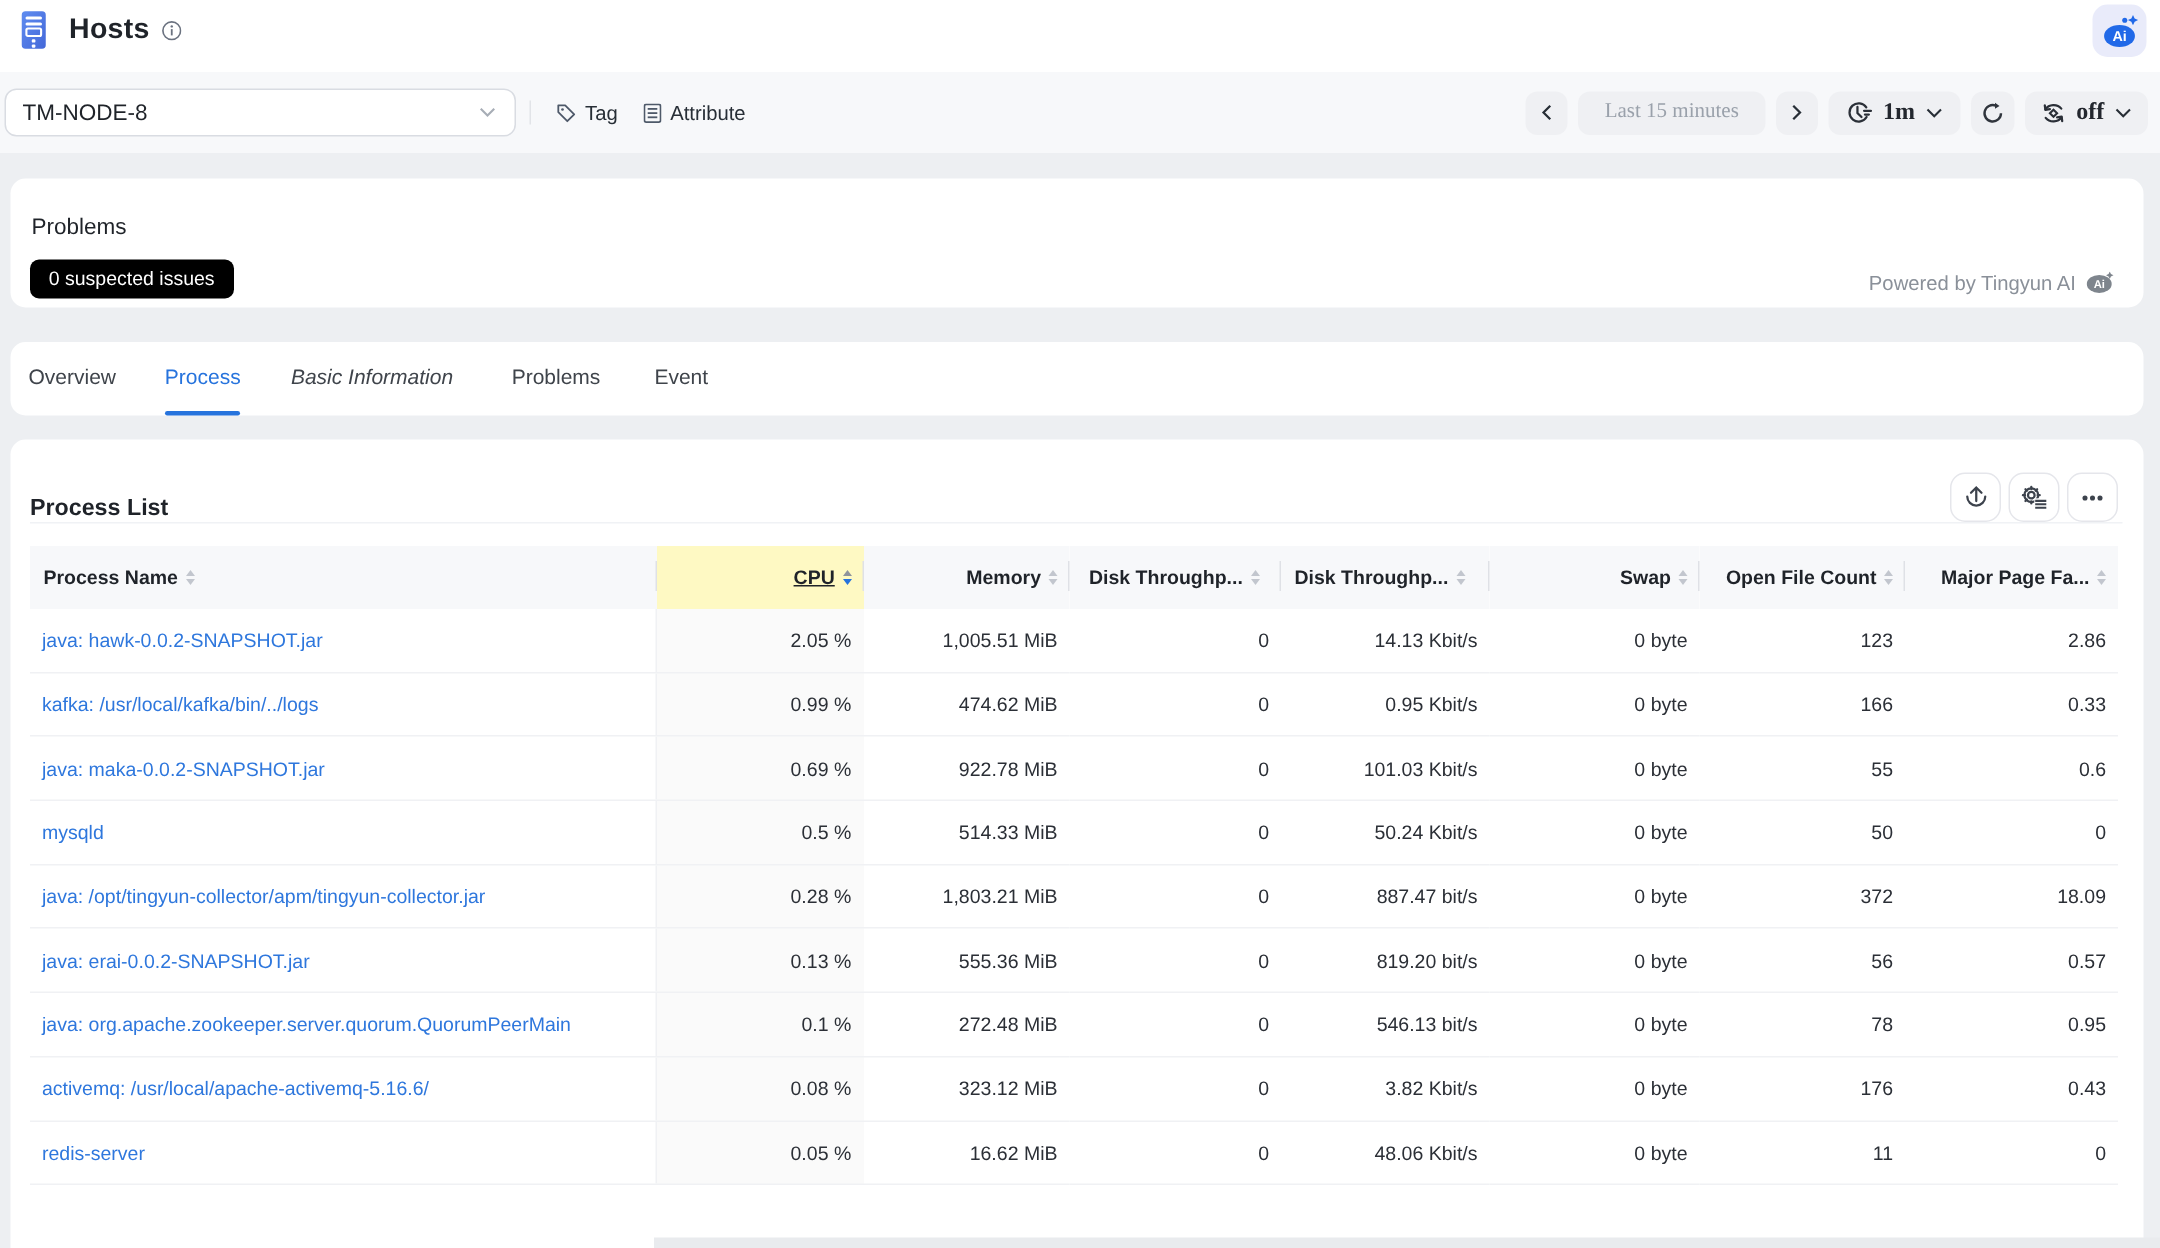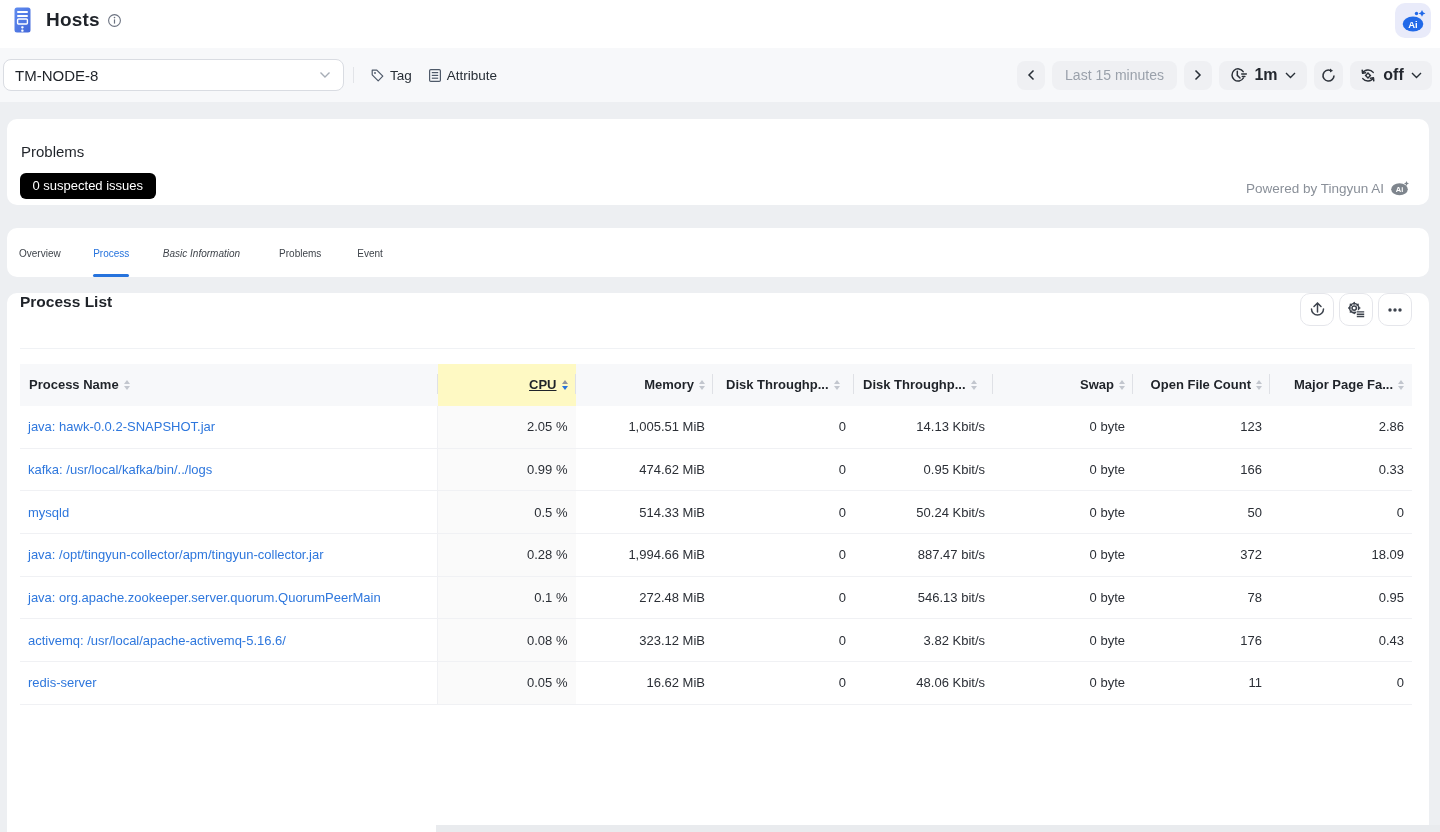--- a/index.html
+++ b/index.html
@@ -7,35 +7,35 @@
   font-family:"Liberation Sans", sans-serif; }
 .hdr { height:48px; background:#fff; display:flex; align-items:center; padding:0 0 8px 14px; position:relative;text-align:center; }
 .hdr h1 { font-size:19px; font-weight:700; color:#1f2329; margin-left:15px; letter-spacing:.2px; }
 .info { margin-left:8px; }
 .ailogo { position:absolute; right:9px; top:3px; width:36px; height:35px; background:#e9ebfa; border-radius:10px; }
 .tbar { height:54px; background:#f7f8fa; display:flex; align-items:center; padding:0 8px 0 3px; position:relative; }
 .sel { width:341px; height:32px; background:#fff; border:1px solid #d9dce2; border-radius:8px; display:flex; align-items:center; padding:0 12px 0 11px; }
 .sel span { font-size:15px; color:#1f2329; flex:1; }
 .vdiv { width:1px; height:16px; background:#e2e4e8; margin:0 0 0 9px; }
 .tbtn { display:flex; align-items:center; gap:6px; font-size:13.5px; color:#272e36; margin-left:17px; }
-.rgrp { margin-left:auto; display:flex; align-items:flex-start; gap:7px; }
+.rgrp { margin-left:auto; display:flex; align-items:flex-start; gap:7px;font-family:Liberation Serif, serif; }
 .gbtn { background:#eff0f3; border-radius:8px; height:29px; display:flex; align-items:center; justify-content:center; color:#272e36; }
 .gbtn.sq { width:28px; }
 .gbtn.time { width:125px; font-size:14px; color:#9aa1ab; }
 .card { background:#fff; border-radius:10px; margin-left:7px; width:1422px; position:relative; }
 .card1 { margin-top:17px; height:86px; padding:24px 18px 0 13px; }
 .card1 .t { font-size:15px; color:#1f2329; margin-left:1px; }
 .pill { display:inline-block; margin-top:13px; background:#000000; color:#fff; font-size:13px; border-radius:6px; padding:0 12.5px; height:26px; line-height:26px; }
 .pwr { position:absolute; right:18px; top:61.5px; display:flex; align-items:center; gap:6px; font-size:13.5px; color:#8a9099; }
 .card2 { margin-top:23px; height:49px; display:flex; align-items:flex-end; padding-left:12px; }
-.tab { font-size:10px; color:#3f444b; padding-bottom:18px; margin-right:34px; position:relative; }
+.tab { font-size:14px; color:#3f444b; padding-bottom:18px; margin-right:34px; position:relative; }
 .tab.act { color:#2673dd; }
 .tab.act::after { content:""; position:absolute; left:0; right:0; bottom:0; height:3px; background:#2673dd; border-radius:2px; }
 .card3 { margin-top:16px; height:546px; border-bottom-left-radius:0; border-bottom-right-radius:0; overflow:hidden; }
-.chead { height:56px; display:flex; align-items:flex-start; padding:0 3px 0 0; margin:0 14px 12px 13px; border-bottom:1px solid #f0f2f5; }
+.chead { height:56px; display:flex; align-items:flex-end; padding:0 3px 0 0; margin:0 14px 12px 13px; border-bottom:1px solid #f0f2f5; }
 .chead .t { font-size:15.5px; font-weight:700; color:#1f2329; flex:1; }
 .ibtn { width:34px; height:33px; border:1px solid #e5e6eb; border-radius:10px; background:#fff; display:flex; align-items:center; justify-content:center; margin-left:5px; }
 table { border-collapse:collapse; table-layout:fixed; margin:15px 0 0 13px; width:1392px; }
 th { height:41.5px; background:#f7f8fa; font-size:13px; font-weight:700; color:#1f2329; position:relative; }
 th .hc { display:flex; align-items:center; }
 th.r .hc { justify-content:flex-end; padding-right:8px; }
 th.l .hc { padding-left:9px; }
 th .sep { position:absolute; right:0; top:10px; height:20px; width:1px; background:#dfe1e6; }
 th.cpu { background:#fef9c3;text-decoration:underline; }
 .srt { display:inline-flex; flex-direction:column; gap:2px; margin-left:5px; }
@@ -293,38 +293,58 @@
           <td class="name"><a>kafka: /usr/local/kafka/bin/../logs</a></td>
           <td class="r cpub">0.99 %</td>
           <td class="r">474.62 MiB</td>
           <td class="r">0</td>
           <td class="r">0.95 Kbit/s</td>
           <td class="r">0 byte</td>
           <td class="r">166</td>
           <td class="r">0.33</td>
         </tr>
       <tr>
+          <td class="name"><a>java: maka-0.0.2-SNAPSHOT.jar</a></td>
+          <td class="r cpub">0.69 %</td>
+          <td class="r">922.78 MiB</td>
+          <td class="r">0</td>
+          <td class="r">101.03 Kbit/s</td>
+          <td class="r">0 byte</td>
+          <td class="r">55</td>
+          <td class="r">0.6</td>
+        </tr>
+      <tr>
           <td class="name"><a>mysqld</a></td>
           <td class="r cpub">0.5 %</td>
           <td class="r">514.33 MiB</td>
           <td class="r">0</td>
           <td class="r">50.24 Kbit/s</td>
           <td class="r">0 byte</td>
           <td class="r">50</td>
           <td class="r">0</td>
         </tr>
       <tr>
           <td class="name"><a>java: /opt/tingyun-collector/apm/tingyun-collector.jar</a></td>
           <td class="r cpub">0.28 %</td>
-          <td class="r">1,994.66 MiB</td>
+          <td class="r">1,803.21 MiB</td>
           <td class="r">0</td>
           <td class="r">887.47 bit/s</td>
           <td class="r">0 byte</td>
           <td class="r">372</td>
           <td class="r">18.09</td>
+        </tr>
+      <tr>
+          <td class="name"><a>java: erai-0.0.2-SNAPSHOT.jar</a></td>
+          <td class="r cpub">0.13 %</td>
+          <td class="r">555.36 MiB</td>
+          <td class="r">0</td>
+          <td class="r">819.20 bit/s</td>
+          <td class="r">0 byte</td>
+          <td class="r">56</td>
+          <td class="r">0.57</td>
         </tr>
       <tr>
           <td class="name"><a>java: org.apache.zookeeper.server.quorum.QuorumPeerMain</a></td>
           <td class="r cpub">0.1 %</td>
           <td class="r">272.48 MiB</td>
           <td class="r">0</td>
           <td class="r">546.13 bit/s</td>
           <td class="r">0 byte</td>
           <td class="r">78</td>
           <td class="r">0.95</td>

